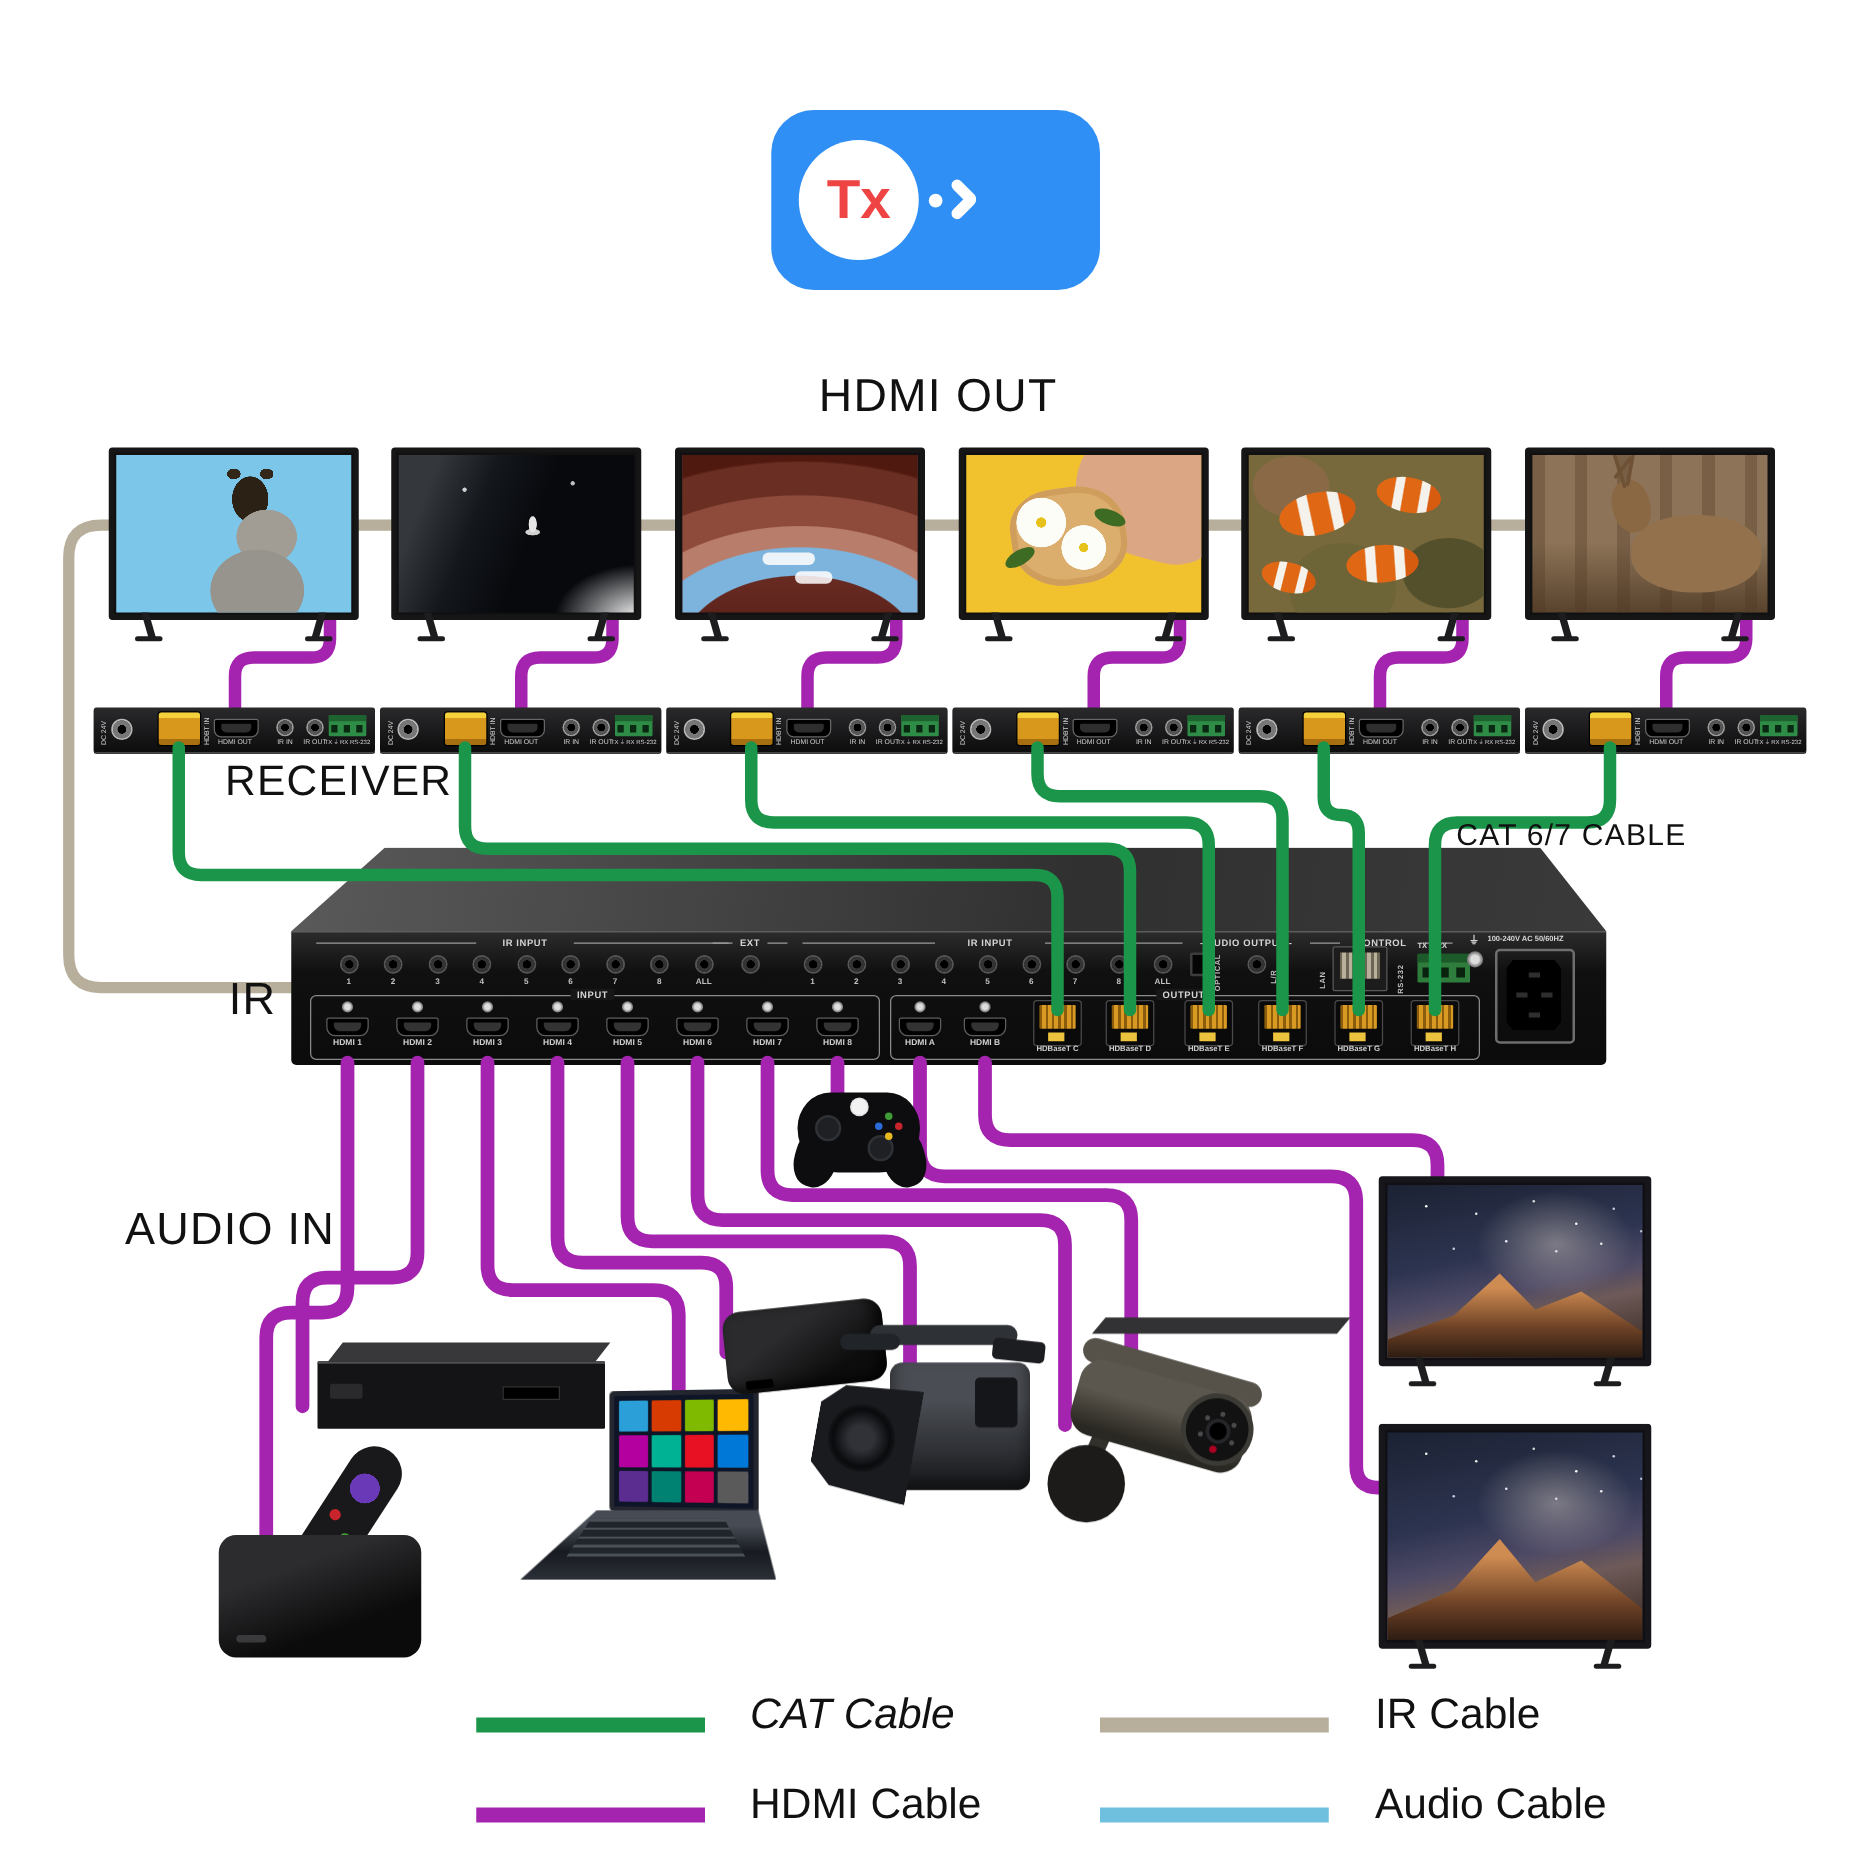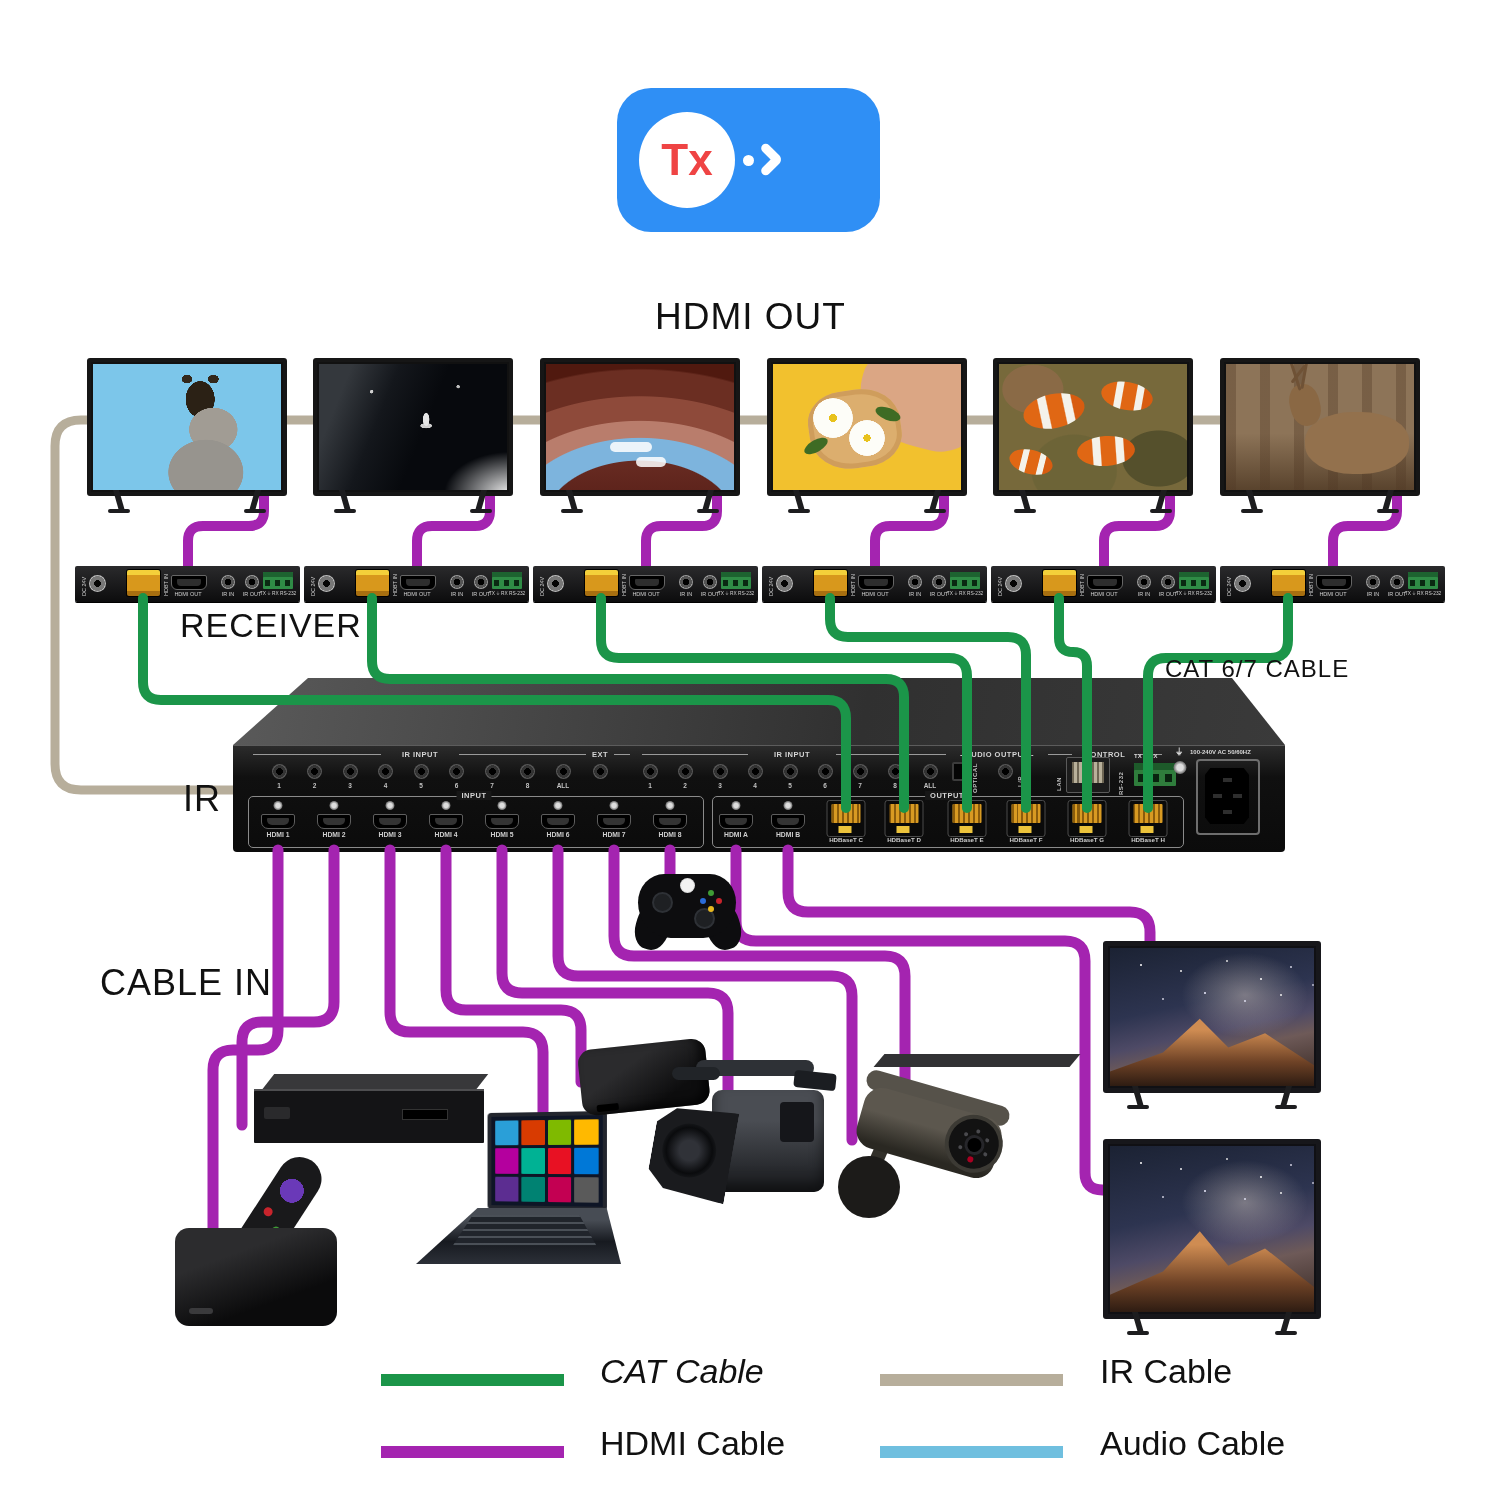--- a/index.html
+++ b/index.html
@@ -730,21 +730,21 @@
         <i class="dot"></i>
         <i class="b1"></i>
         <i class="b2"></i>
       </div>
   </div>
 
   <div class="abs big-label" style="left:655px;top:296px;font-size:37px;">HDMI OUT</div>
   <div class="abs big-label" style="left:180px;top:606px;font-size:34px;">RECEIVER</div>
   <div class="abs big-label" style="left:1165px;top:655px;font-size:24px;">CAT 6/7 CABLE</div>
   <div class="abs big-label" style="left:183px;top:778px;font-size:36px;">IR</div>
-  <div class="abs big-label" style="left:100px;top:962px;font-size:36px;">CABLE IN</div>
+  <div class="abs big-label" style="left:100px;top:962px;font-size:36px;">AUDIO IN</div>
 
   <div id="legend">
       <div class="leg-line" style="left: 381px; top: 1374px; background: rgb(27, 149, 73);"></div>
       <div class="leg-text" style="left: 600px; top: 1352px; font-style: italic;">CAT Cable</div>
       <div class="leg-line" style="left: 381px; top: 1446px; background: rgb(164, 36, 176);"></div>
       <div class="leg-text" style="left: 600px; top: 1424px;">HDMI Cable</div>
       <div class="leg-line" style="left: 880px; top: 1374px; background: rgb(183, 174, 155);"></div>
       <div class="leg-text" style="left: 1100px; top: 1352px;">IR Cable</div>
       <div class="leg-line" style="left: 880px; top: 1446px; background: rgb(111, 191, 223);"></div>
       <div class="leg-text" style="left: 1100px; top: 1424px;">Audio Cable</div>

